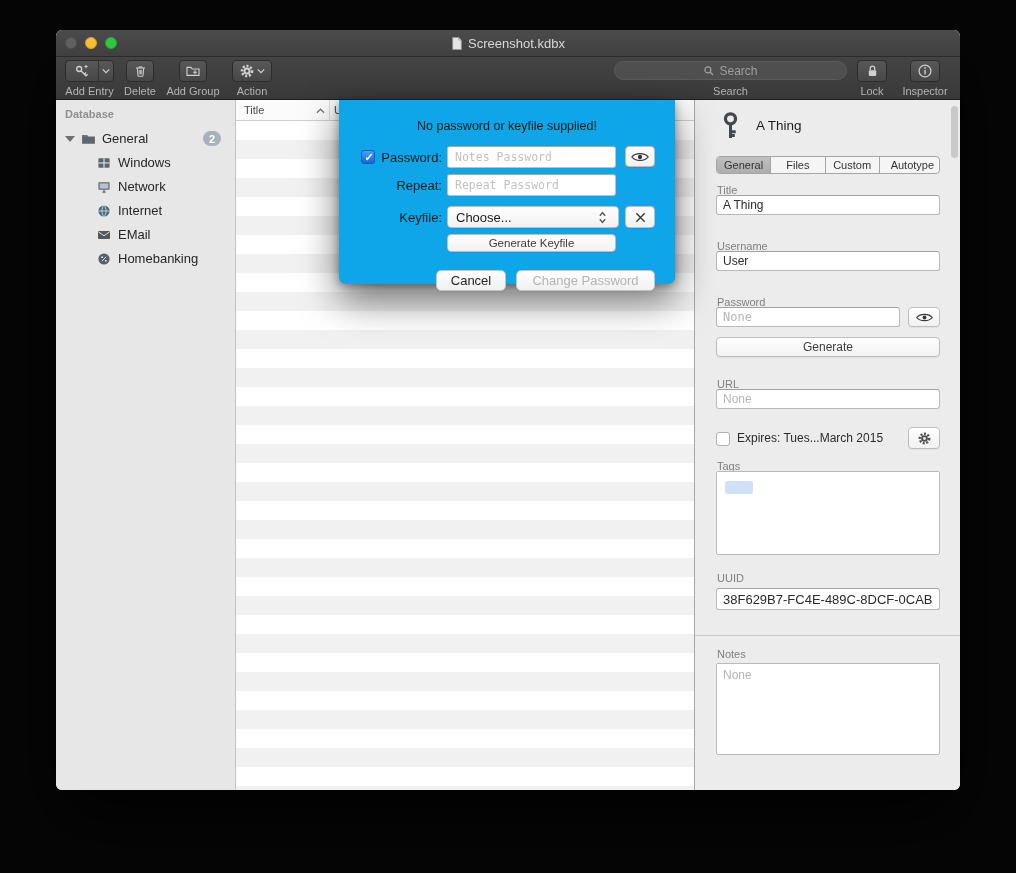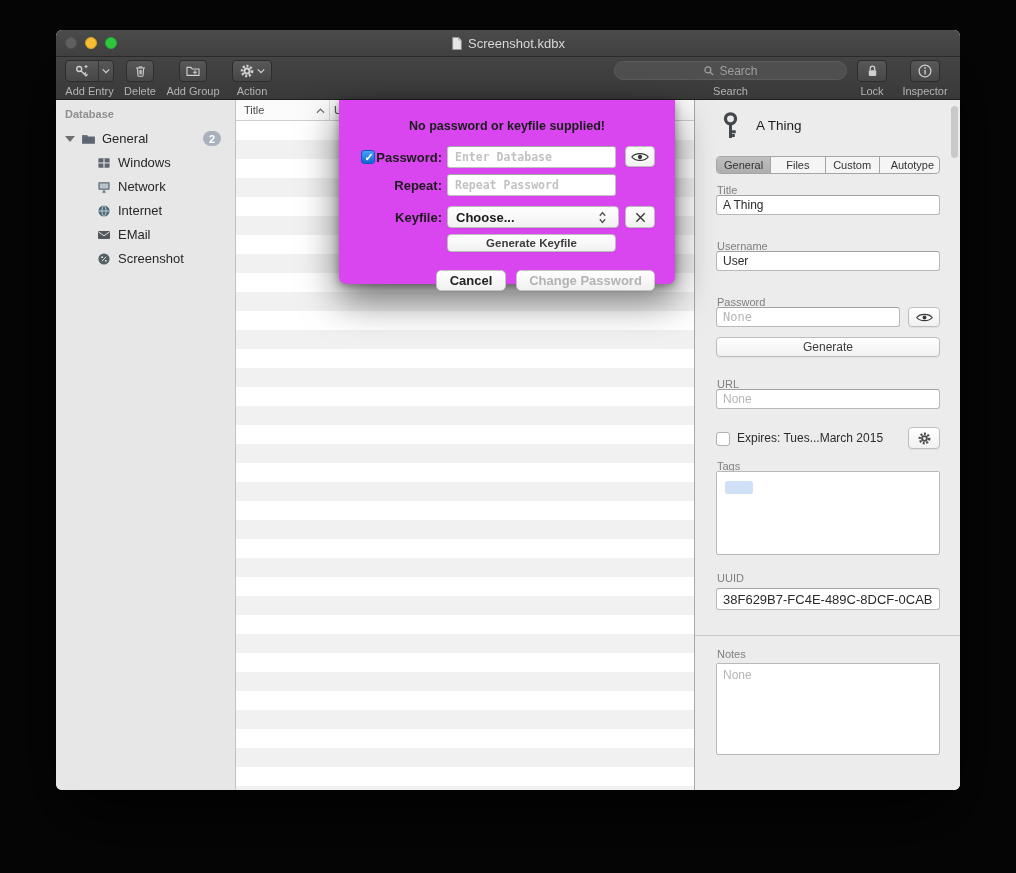--- a/index.html
+++ b/index.html
@@ -73,23 +73,23 @@
   .seg > div:last-child { border-right:none;margin-left:6px; }
   .seg > div.sel { background:linear-gradient(#bfbfbf,#aeaeae); }
   .cb { position:absolute; width:14px; height:14px; border-radius:3px; background:#fff; border:1px solid #b0b0b0; }
   .cb.checked { background:linear-gradient(#47a0f9,#1467d6); border-color:#1159bd; }
   .cb.checked::after { content:"✓"; position:absolute; left:2.5px; top:-0.5px; color:#fff; font-size:11px; font-weight:bold; }
   #inspector-scrollbar { position:absolute; right:2px; top:6px; width:7px; height:52px; border-radius:4px; background:#c9c9c9; }
   .hdivider { position:absolute; left:0; width:266px; height:1px; background:#c9c9c9; }
   .boxarea { position:absolute; background:#fff; border:1px solid #b9b9b9; border-radius:2px; }
 
   
-  #dialog { position:absolute; left:283px; top:70px; width:336px; height:184px; background:#d946ef;
+  #dialog { position:absolute; left:283px; top:70px; width:336px; height:184px; background:#0ea5e9;
     border-radius:0 0 7px 7px; z-index:50;
-    box-shadow:0 16px 38px rgba(0,0,0,.55), 0 2px 8px rgba(0,0,0,.35);font-weight:bold; }
+    box-shadow:0 16px 38px rgba(0,0,0,.55), 0 2px 8px rgba(0,0,0,.35); }
   #dialog-message { position:absolute; left:0; right:0; top:19px; text-align:center; font-size:12.5px; color:#1b1b1b; }
   .dlabel { position:absolute; left:0; width:103px; text-align:right; font-size:13px; color:#1b1b1b; }
   .dfield { position:absolute; left:108px; width:169px; height:22px; background:#fff;
     border:1px solid #bfbfbf; border-top-color:#a8a8a8; border-radius:3px;
     display:flex; align-items:center; padding:0 7px;
     font-family:"DejaVu Sans Mono",monospace; font-size:11.5px; color:#c2c2c2; }
   .push { position:absolute; height:21px; border-radius:5px; background:linear-gradient(#ffffff,#f0f0f0);
     border:1px solid #c4c4c4; display:flex; align-items:center; justify-content:center;
     font-size:13px; color:#222; box-shadow:0 1px 1px rgba(0,0,0,.07); }
   .push.disabled { color:#b3b3b3; }
@@ -276,21 +276,21 @@
 
     <div class="srow" style="top:148px;">
       <span class="sicon" style="left:40px;">
         <svg width="16" height="16" viewBox="0 0 20 20">
             <circle cx="10" cy="10" r="7" fill="#555f66"></circle>
             <path d="M7.3 12.7 L12.7 7.3" stroke="#e7e7e7" stroke-width="1.2"></path>
             <circle cx="7.7" cy="7.7" r="1.2" fill="#e7e7e7"></circle>
             <circle cx="12.3" cy="12.3" r="1.2" fill="#e7e7e7"></circle>
           </svg>
       </span>
-      <span class="slabel" style="left:62px;">Screenshot</span>
+      <span class="slabel" style="left:62px;">Homebanking</span>
     </div>
   </div>
 
   <div id="main">
     <div id="list-header">
       <span class="hlabel" style="left:8px;">Title</span>
       <span style="position:absolute;left:80px;top:8px;">
         <svg width="9" height="6" viewBox="0 0 10 6">
             <path d="M1 5 L5 1 L9 5" fill="none" stroke="#777" stroke-width="1.4"></path>
           </svg>
@@ -379,21 +379,21 @@
       <span class="ph" style="position:absolute;left:6px;top:4px;font-size:12px;">None</span>
     </div>
   </div>
 
   <div id="dialog">
     <div id="dialog-message">No password or keyfile supplied!</div>
 
     <span class="cb checked" style="left:22px;top:50px;"></span>
     <span class="dlabel" style="top:50px;">Password:</span>
     <div class="dfield" style="top:46px;">
-      <span>Enter Database</span>
+      <span>Notes Password</span>
     </div>
     <div class="wbtn" style="left:286px;top:46px;width:30px;height:21px;">
       <span>
         <svg width="18" height="12" viewBox="0 0 22 14">
             <path d="M1 7 C5 1.5 17 1.5 21 7 C17 12.5 5 12.5 1 7 Z" fill="none" stroke="#353535" stroke-width="1.5"></path>
             <circle cx="11" cy="7" r="2.6" fill="#353535"></circle>
           </svg>
       </span>
     </div>
 

